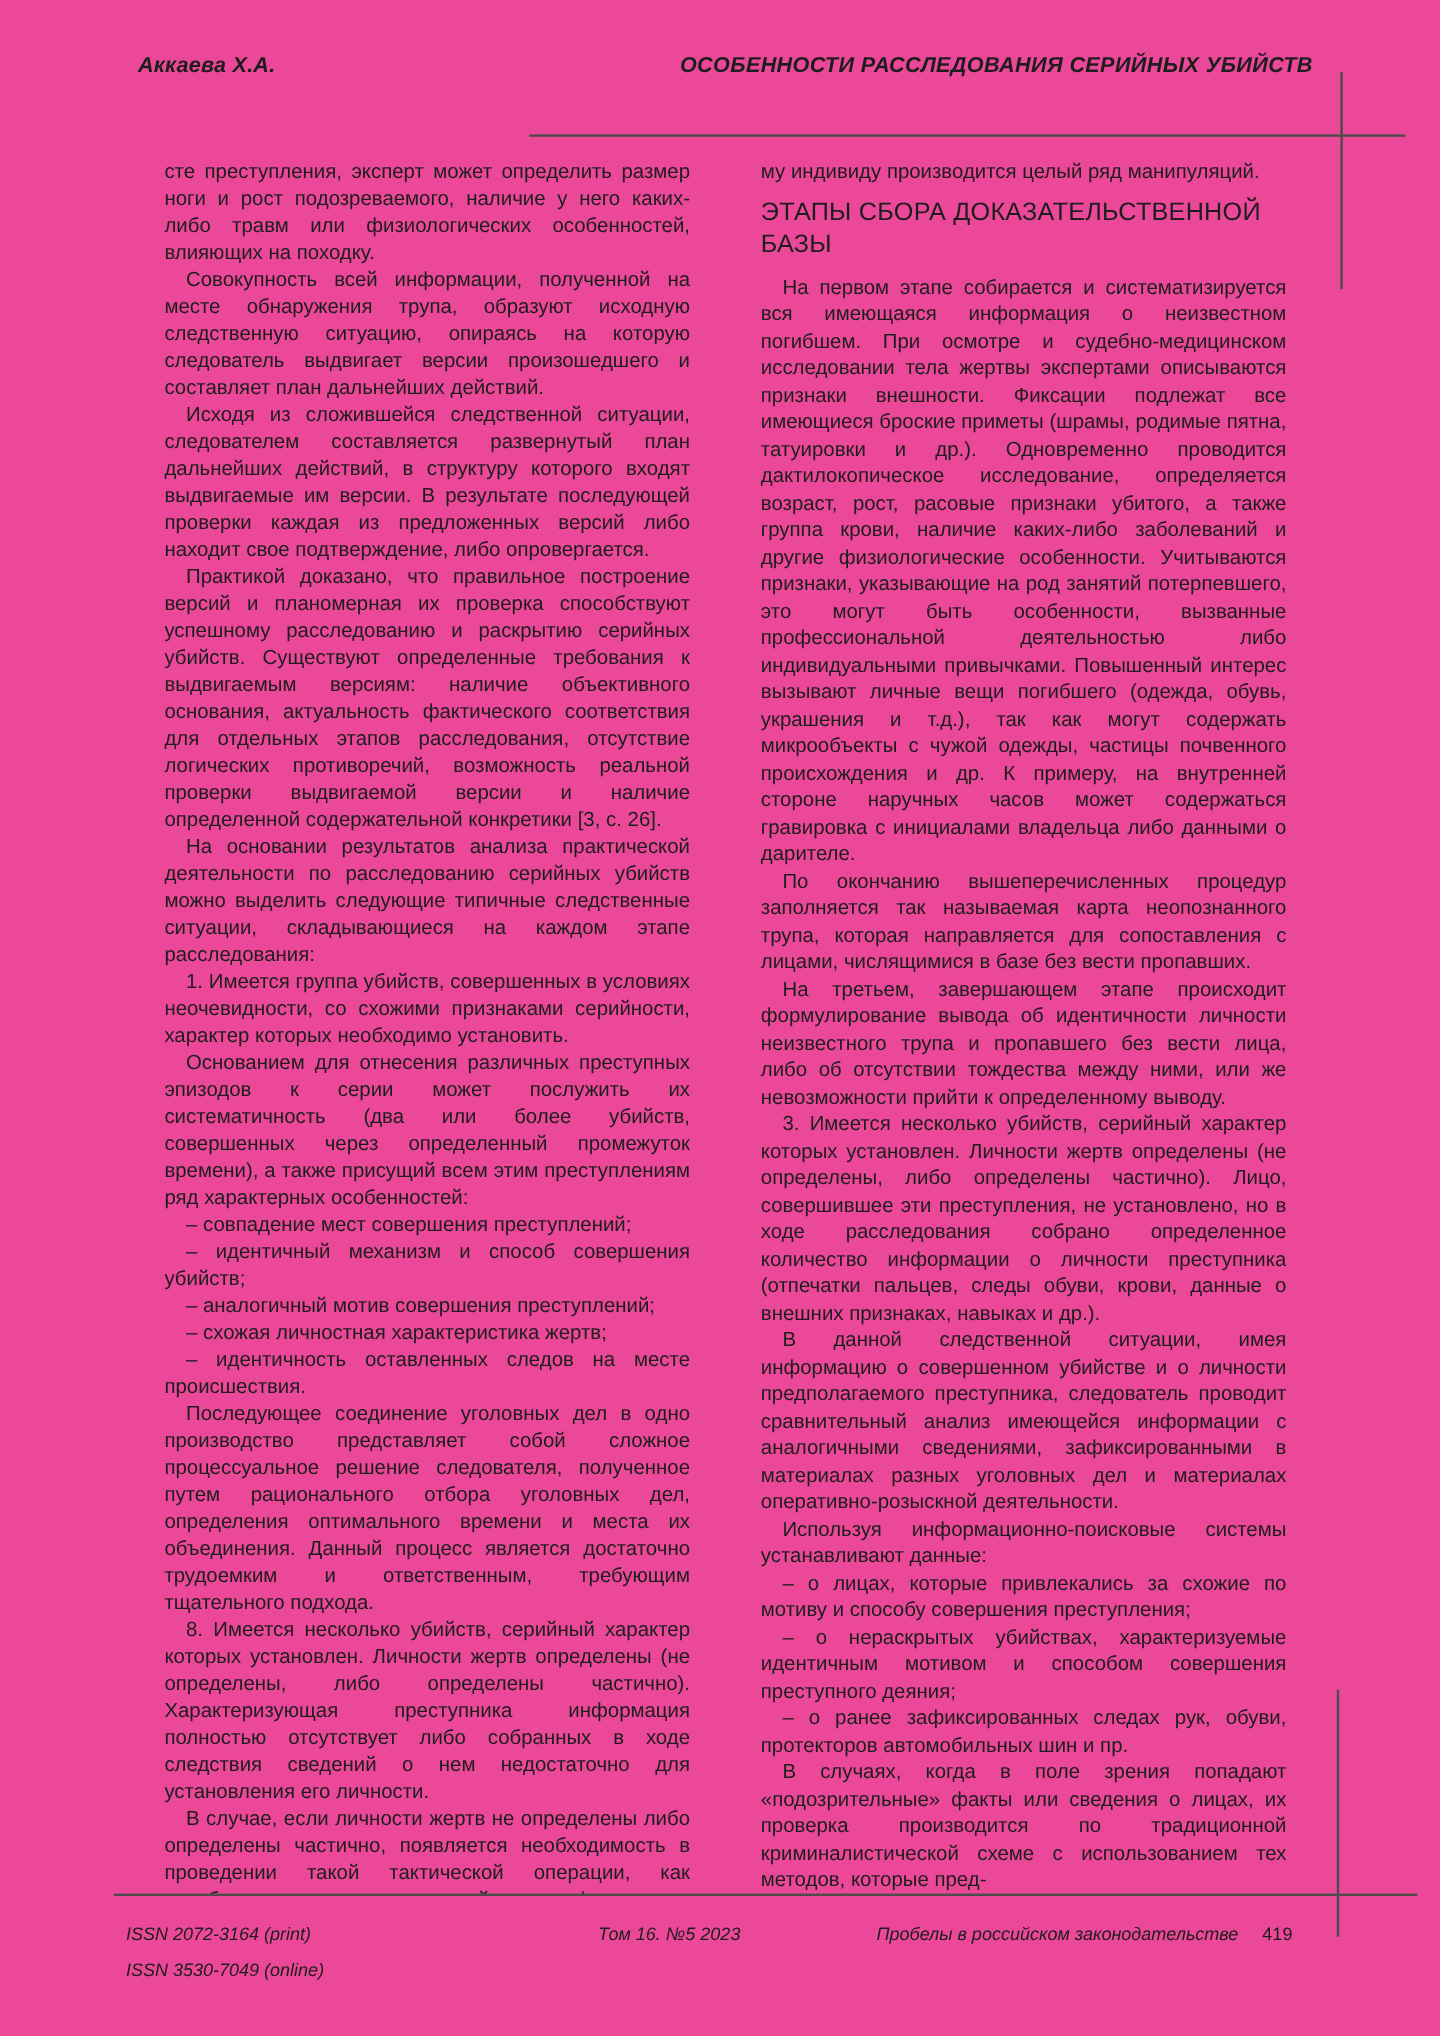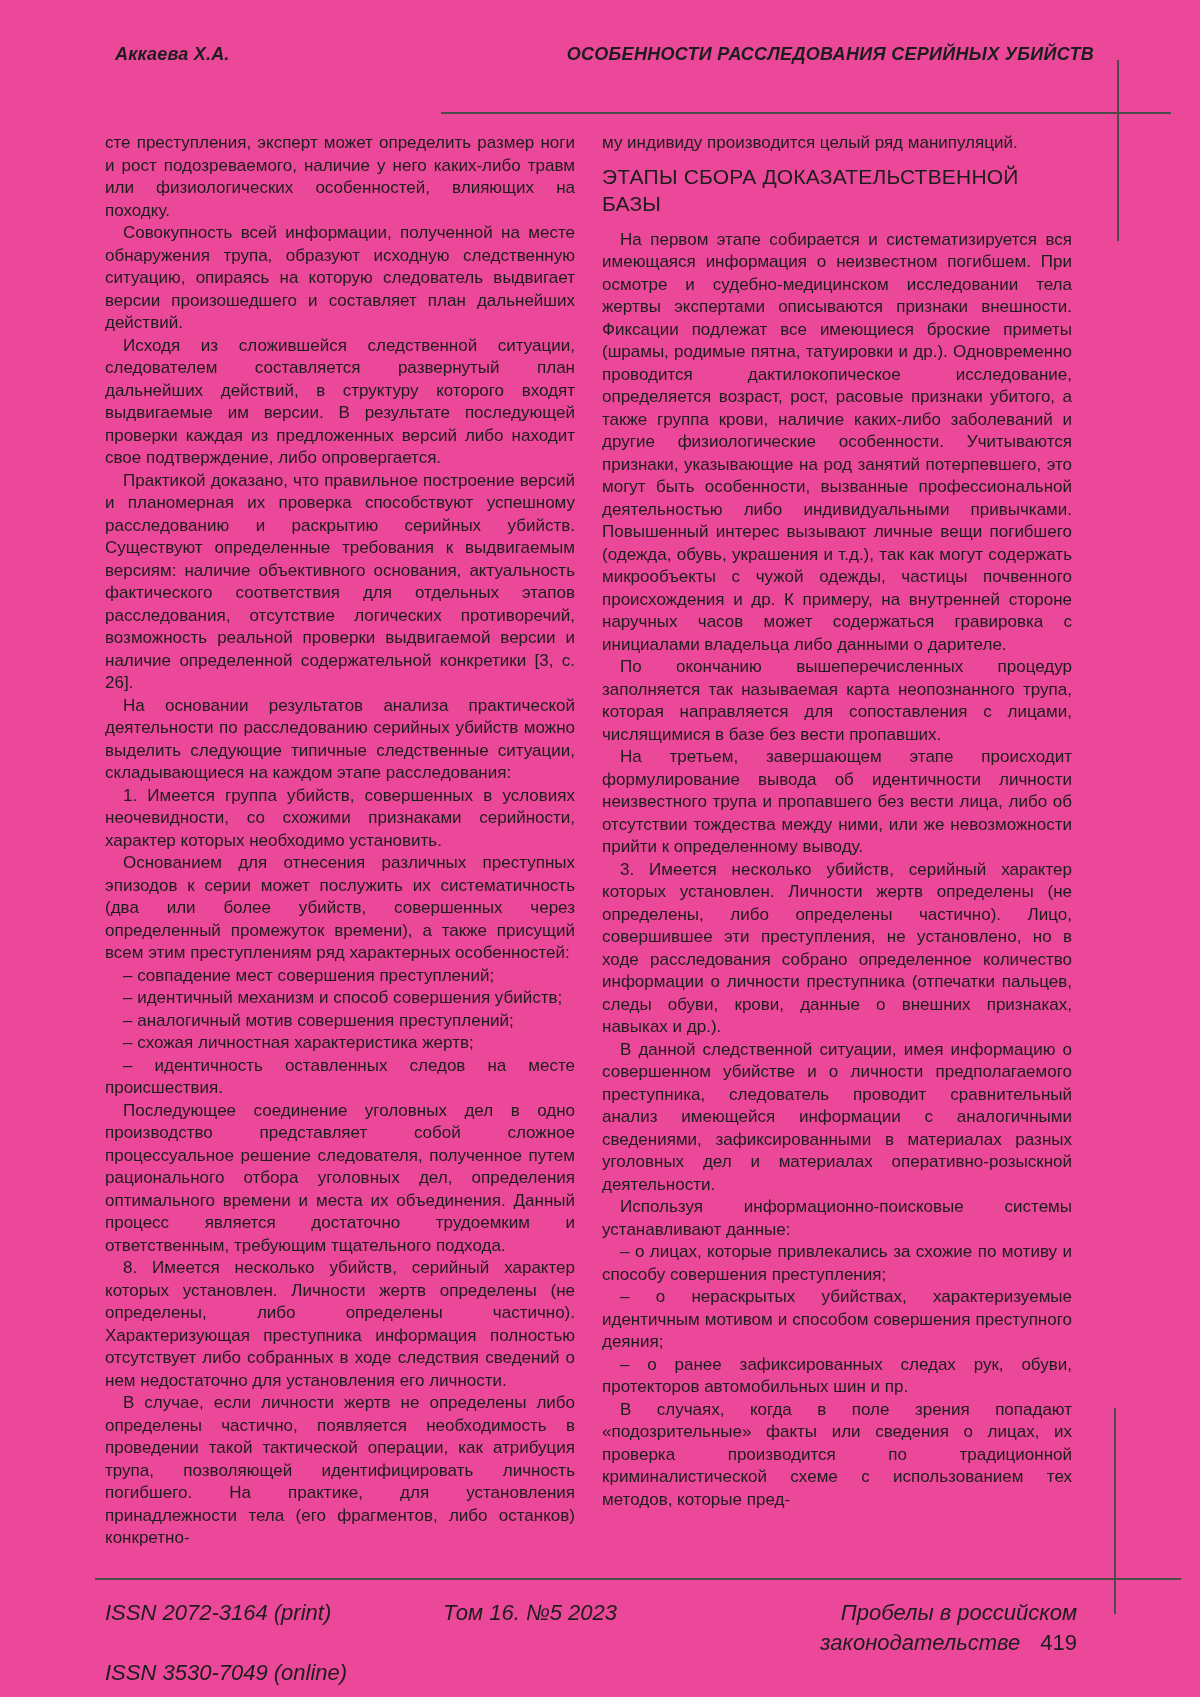--- a/index.html
+++ b/index.html
@@ -31,35 +31,35 @@
   .vline-bottom{left:1114px;top:1408px;width:2px;height:206px;}
   
   .columns{
     position:absolute;left:105px;top:132px;width:967px;height:1447px;
     display:flex;gap:27px;overflow:hidden;
   }
   .col{
     width:470px;
     font-size:17px;line-height:22.5px;
     text-align:justify;
-    hyphens:auto;-webkit-hyphens:auto;
+    hyphens:auto;margin-left:32px;-webkit-hyphens:auto;
   }
   .para{margin:0;}
   .para.indent{text-indent:18px;}
   .para.flush{text-indent:0;}
   .para.heading{
     font-size:21px;line-height:27px;
     margin:8px 0 12px 0;
     text-indent:0;text-align:left;
     letter-spacing:0.2px;
   }
   
   .footer{
     position:absolute;left:105px;top:1598px;width:972px;
-    font-size:22px;font-style:italic;line-height:30px;
+    font-size:15px;font-style:italic;line-height:30px;
   }
   .footer-row{display:flex;align-items:baseline;}
   .f-left{width:330px;}
   .f-center{flex:1;text-align:right;}
   .f-right{width:460px;text-align:right;}
   .page-number{font-style:normal;margin-left:20px;}
 </style>
 </head>
 <body>
 

